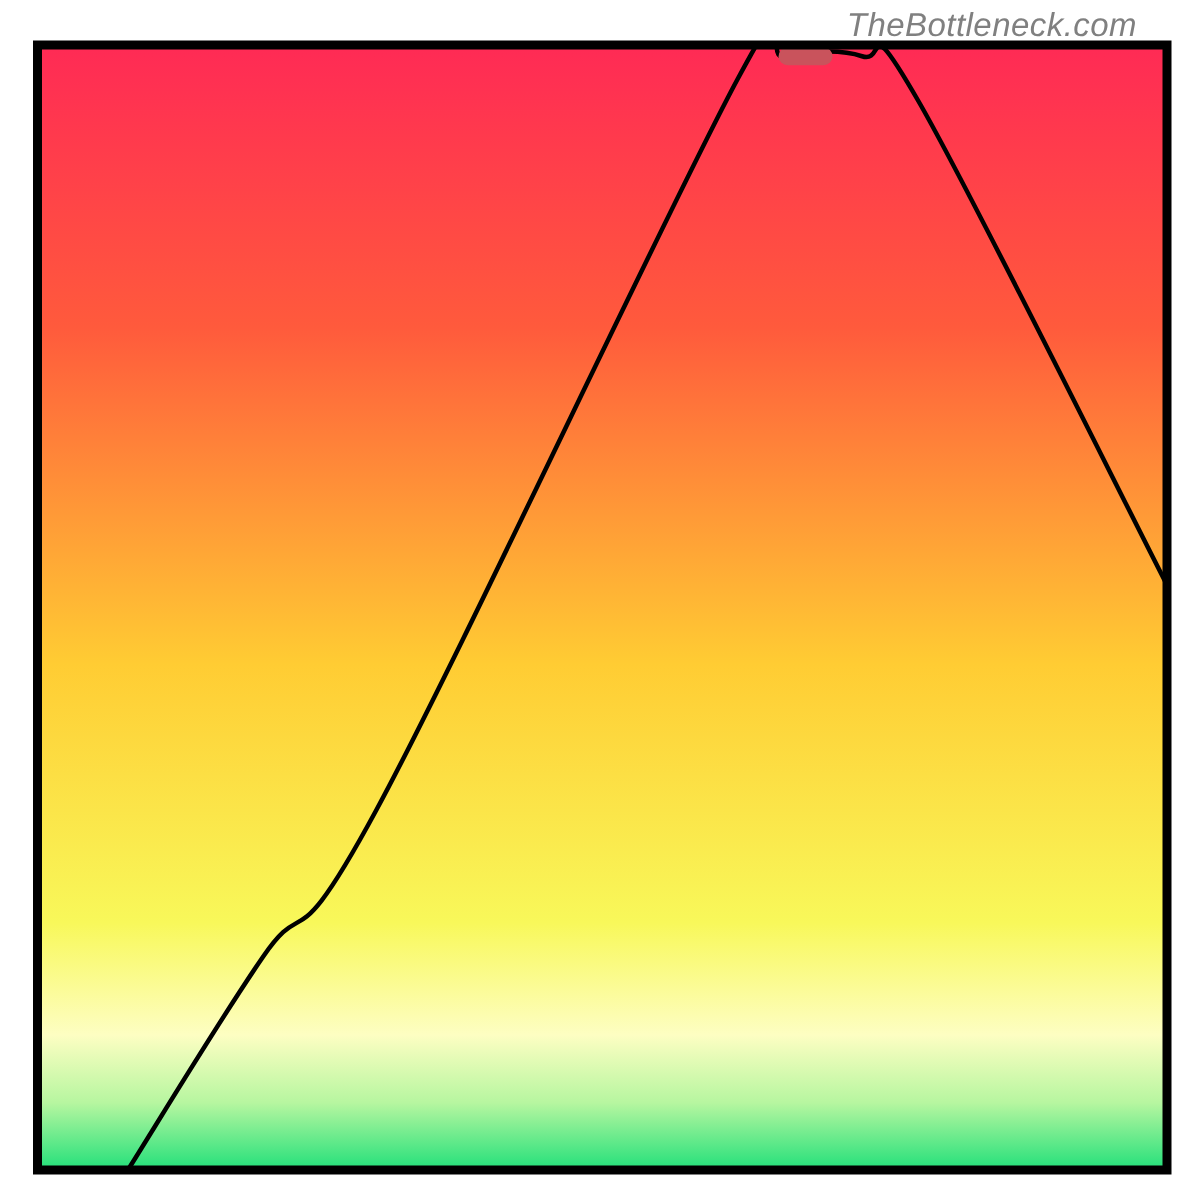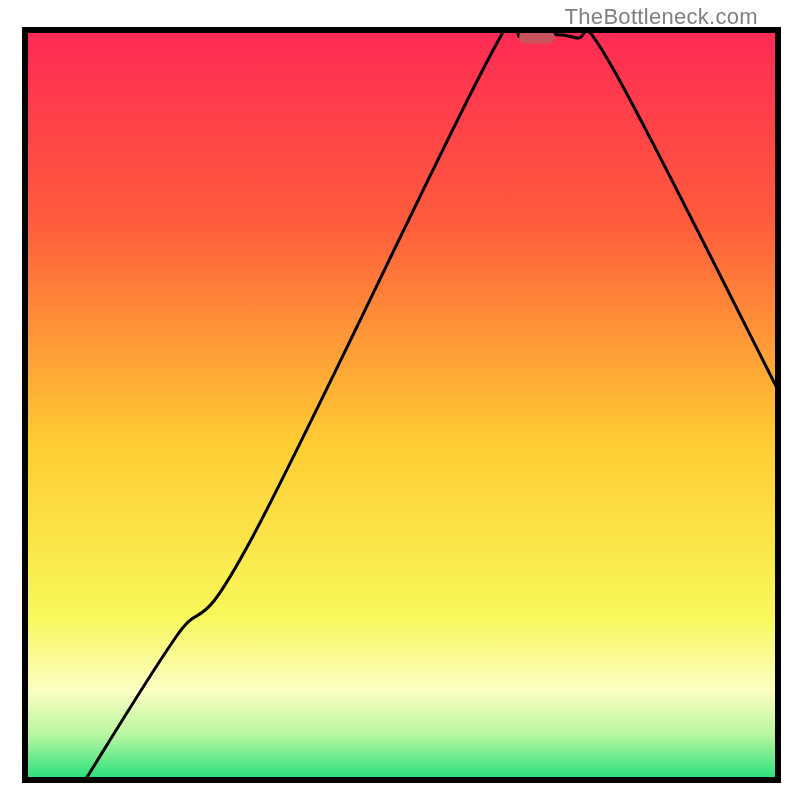--- a/index.html
+++ b/index.html
@@ -9,20 +9,21 @@
     height: 800px;
     overflow: hidden;
     background: #fff;
   }
   .frame {
     position: absolute;
     left: 0;
     top: 0;
     width: 768px;
     height: 800px;
+    font-style: italic;
   }
   .watermark {
     position: absolute;
     top: 4px;
     right: 10px;
     font-family: Arial, Helvetica, sans-serif;
     font-size: 22px;
     color: #808080;
     letter-spacing: 0.3px;
   }

